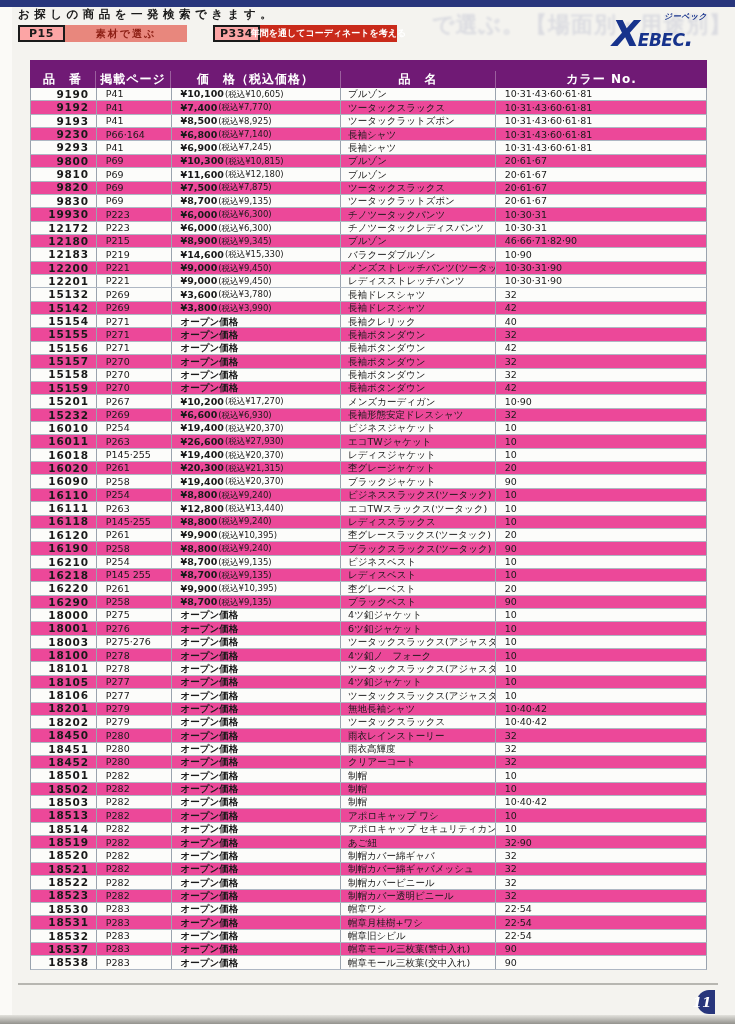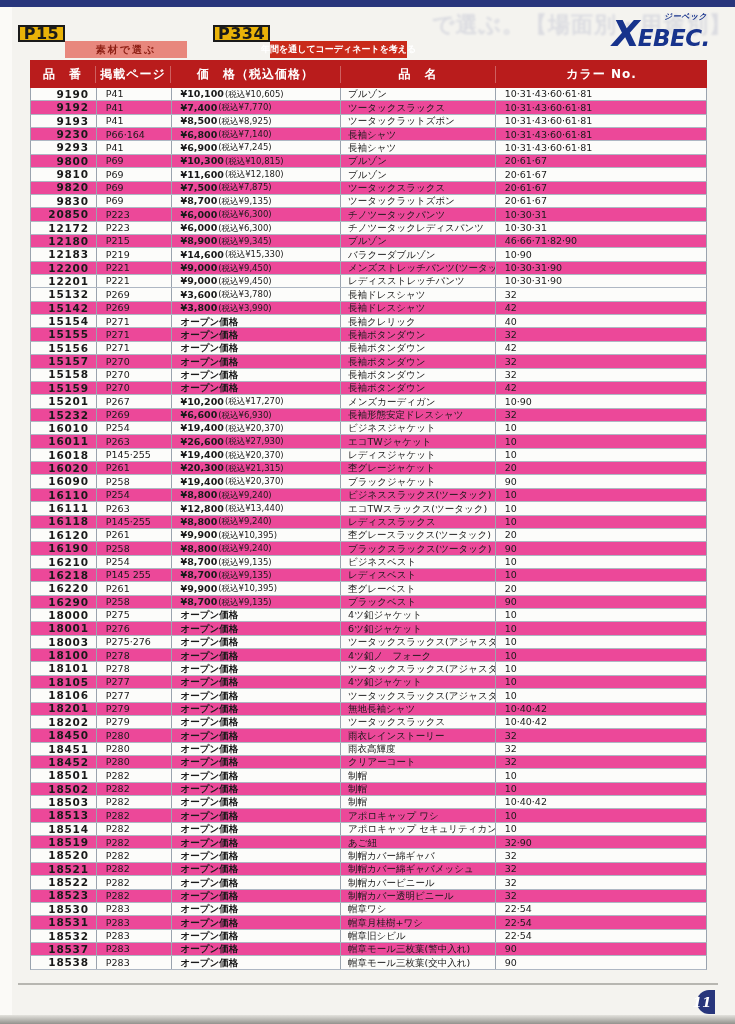--- a/index.html
+++ b/index.html
@@ -23,41 +23,41 @@
   .page-title {
     position:absolute; left:18px; top:7px; font-size:11.5px; font-weight:bold;
     letter-spacing:4.5px; white-space:nowrap;
   }
 
   .quicklinks { position:absolute; left:18px; top:25px; height:17px; }
   .ql-group { position:absolute; top:0; height:17px; display:flex; }
   .ql-group.g1 { left:0; }
   .ql-group.g2 { left:195px; }
   .ql-tag {
-    height:17px; min-width:47px; padding:0 3px; background:#eab308; border:2px solid #1a1a1a;
-    font-size:16px; font-weight:bold; display:flex; align-items:center; justify-content:center;
+    height:17px; min-width:47px; padding:0 3px; background:#fca5a5; border:2px solid #1a1a1a;
+    font-size:11px; font-weight:bold; display:flex; align-items:center; justify-content:center;
     letter-spacing:0.5px;
   }
   .ql-label {
     height:17px; display:flex; align-items:center; justify-content:center;
-    font-weight:bold; white-space:nowrap;margin-top:16px;
+    font-weight:bold; white-space:nowrap;
   }
   .ql-label.salmon { width:122px; background:#e8877d; color:#8d2015; font-size:10px; letter-spacing:2px; }
   .ql-label.red { width:137px; background:#c92a1a; color:#ffffff; font-size:9px; letter-spacing:0; }
 
   .brand-logo { position:absolute; left:612px; top:11px; width:115px; height:40px; color:#17338c; }
   .logo-kana { position:absolute; left:52px; top:0; font-size:8px; font-weight:bold; font-style:italic; letter-spacing:0.5px; }
   .logo-word { position:absolute; left:0; top:2px; white-space:nowrap; font-style:italic; font-weight:bold; }
   .logo-x { font-size:36px; letter-spacing:-2px; }
-  .logo-ebec { font-size:23px; letter-spacing:-0.5px; }
+  .logo-ebec { font-size:17px; letter-spacing:-0.5px; }
   .logo-dot { font-size:23px; }
 
   .catalog-table { position:absolute; left:30px; top:60px; width:677px; }
   .thead {
-    display:flex; height:28px; background:#b91c1c; color:#fff; align-items:center;
+    display:flex; height:28px; background:#701a75; color:#fff; align-items:flex-end;
   }
   .th {
     display:flex; align-items:center; justify-content:center;
     font-size:12px; font-weight:bold; letter-spacing:1px; white-space:nowrap; overflow:hidden;
   }
   .th + .th { border-left:1px solid rgba(255,255,255,0.3); }
   .c1 { width:65px; } .c2 { width:75px; } .c3 { width:170px; } .c4 { width:155px; } .c5 { width:212px; }
 
   .trow {
     display:flex; height:13.36px; align-items:center; background:#fcfcfa;
@@ -84,20 +84,21 @@
 </style>
 </head>
 <body>
 
 <div class="page">
   <div class="topbar"></div>
   <div class="left-margin"></div>
 
   <div class="ghost-text">で選ぶ。【場面別・用途別】</div>
 
+  <div class="page-title">お探しの商品を一発検索できます。</div>
 
   <div class="quicklinks">
     <div class="ql-group g1">
       <div class="ql-tag">P15</div>
       <div class="ql-label salmon">素材で選ぶ</div>
     </div>
     <div class="ql-group g2">
       <div class="ql-tag">P334</div>
       <div class="ql-label red">年間を通してコーディネートを考える</div>
     </div>
@@ -201,21 +202,21 @@
           <div class="td td-code c1">9830</div>
           <div class="td td-page c2">P69</div>
           <div class="td td-price c3">
             <span class="price-main">¥8,700</span>
             <span class="price-tax">(税込¥9,135)</span>
           </div>
           <div class="td td-name c4">ツータックラットズボン</div>
           <div class="td td-colors c5">20·61·67</div>
         </div>
         <div class="trow alt">
-          <div class="td td-code c1">20850</div>
+          <div class="td td-code c1">19930</div>
           <div class="td td-page c2">P223</div>
           <div class="td td-price c3">
             <span class="price-main">¥6,000</span>
             <span class="price-tax">(税込¥6,300)</span>
           </div>
           <div class="td td-name c4">チノツータックパンツ</div>
           <div class="td td-colors c5">10·30·31</div>
         </div>
         <div class="trow">
           <div class="td td-code c1">12172</div>

